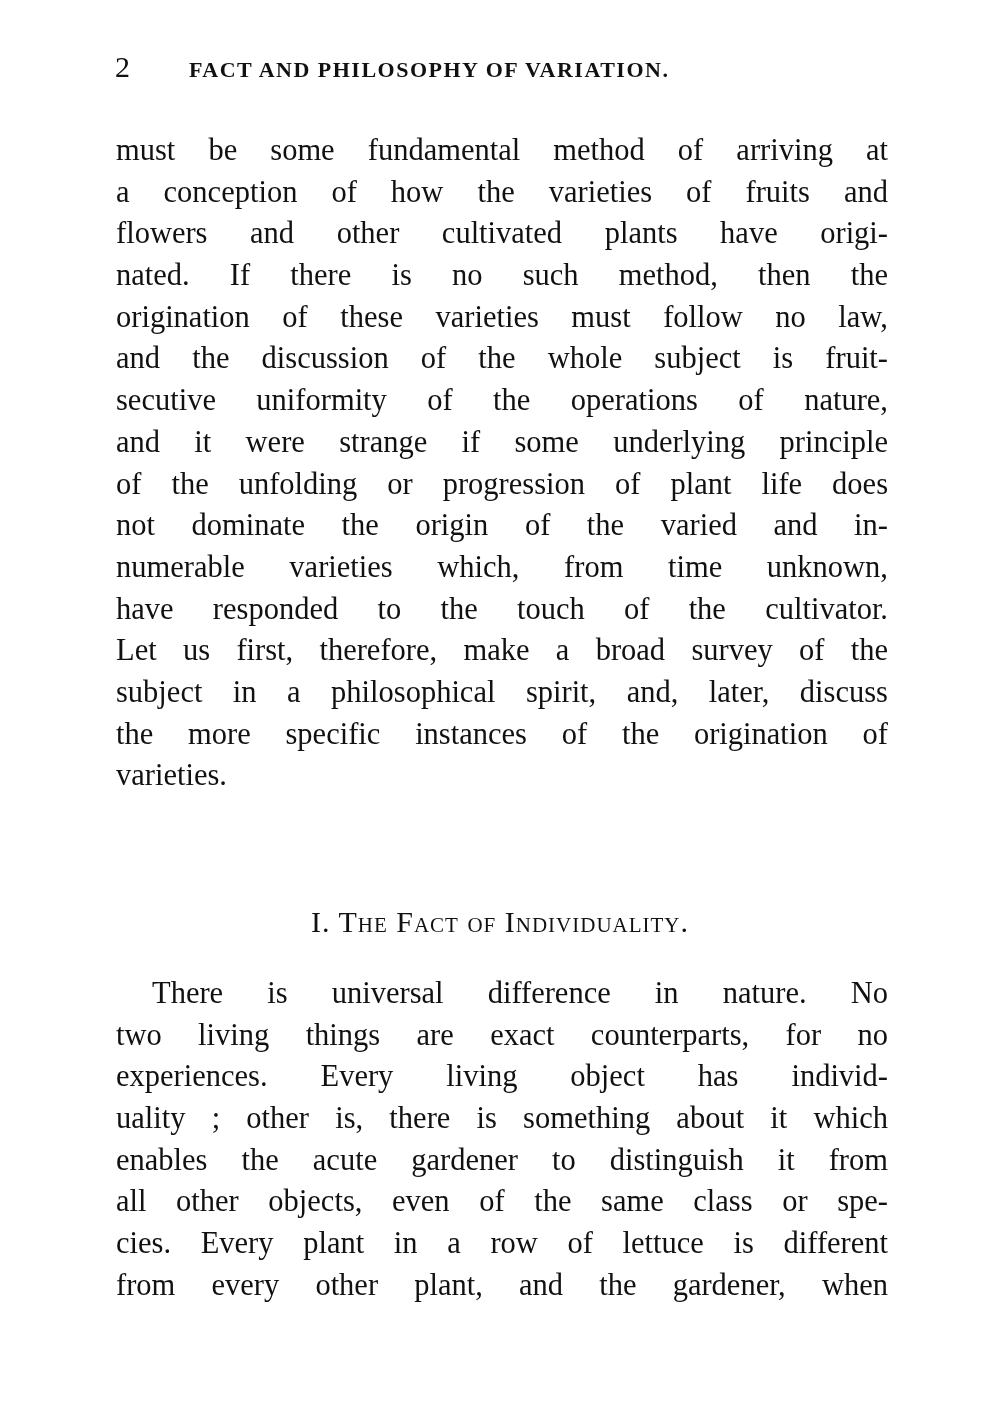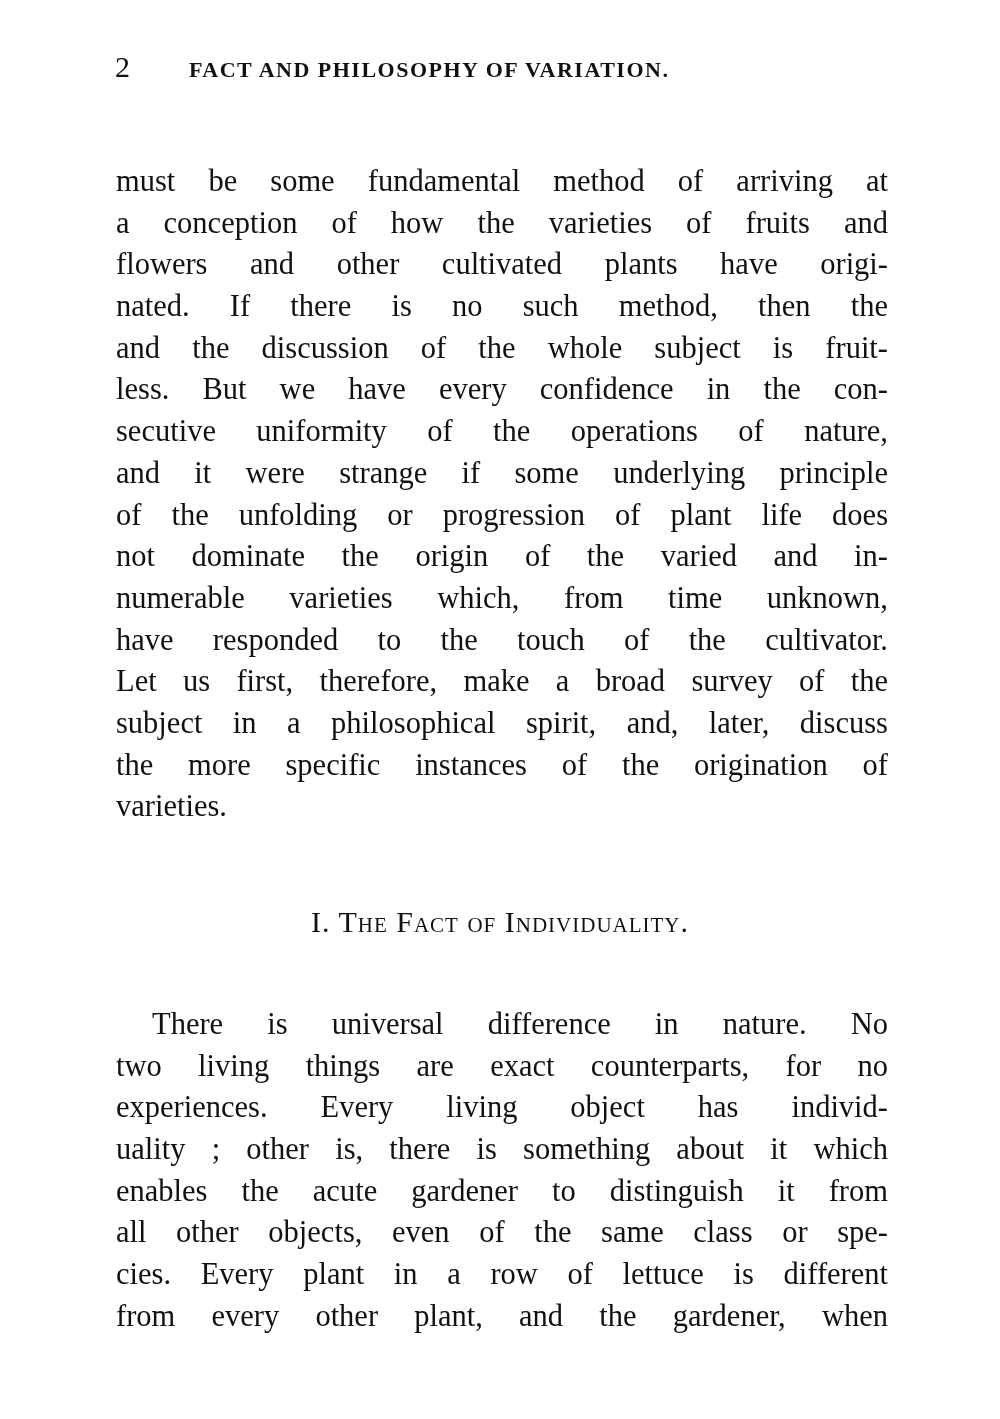--- a/index.html
+++ b/index.html
@@ -1,40 +1,40 @@
 <!DOCTYPE html>
 <html><head>
 <meta charset="utf-8">
 <style>
   html, body { margin: 0; padding: 0; background: #ffffff; }
   body { width: 1000px; height: 1419px; position: relative; overflow: hidden; font-family: "Liberation Serif", "DejaVu Serif", serif; color: #111; }
   .header { position: absolute; top: 50px; left: 115px; width: 775px; height: 40px; }
   .page-num { position: absolute; left: 0; top: 0; font-size: 30px; }
   .running-title { position: absolute; left: 74px; top: 7px; font-size: 22px; font-weight: bold; letter-spacing: 1.5px; text-align: center; }
-  .para { position: absolute; left: 116px; width: 772px; font-size: 30.5px; line-height: 41.7px; text-align: justify; margin-top: 31px; }
+  .para { position: absolute; left: 116px; width: 772px; font-size: 30.5px; line-height: 41.7px; text-align: justify; }
   .line { display: block; text-align: justify; text-align-last: justify; white-space: nowrap; height: 41.7px; }
   .line.last { text-align-last: left; }
   .heading { position: absolute; top: 905px; left: 0; width: 1000px; text-align: center; font-size: 30px; letter-spacing: 1px; }
   .heading .sc { font-variant: small-caps; }
 </style>
 </head>
 <body>
 
 <div class="header">
   <span class="page-num">2</span>
   <span class="running-title">FACT AND PHILOSOPHY OF VARIATION.</span>
 </div>
 
 <div class="para" style="top:130px;">
   <span class="line">must be some fundamental method of arriving at</span>
   <span class="line">a conception of how the varieties of fruits and</span>
   <span class="line">flowers and other cultivated plants have origi-</span>
   <span class="line">nated. If there is no such method, then the</span>
+  <span class="line">origination of these varieties must follow no law,</span>
   <span class="line">and the discussion of the whole subject is fruit-</span>
-  <span class="line">less. But we have every confidence in the con-</span>
   <span class="line">secutive uniformity of the operations of nature,</span>
   <span class="line">and it were strange if some underlying principle</span>
   <span class="line">of the unfolding or progression of plant life does</span>
   <span class="line">not dominate the origin of the varied and in-</span>
   <span class="line">numerable varieties which, from time unknown,</span>
   <span class="line">have responded to the touch of the cultivator.</span>
   <span class="line">Let us first, therefore, make a broad survey of the</span>
   <span class="line">subject in a philosophical spirit, and, later, discuss</span>
   <span class="line">the more specific instances of the origination of</span>
   <span class="line last">varieties.</span>

